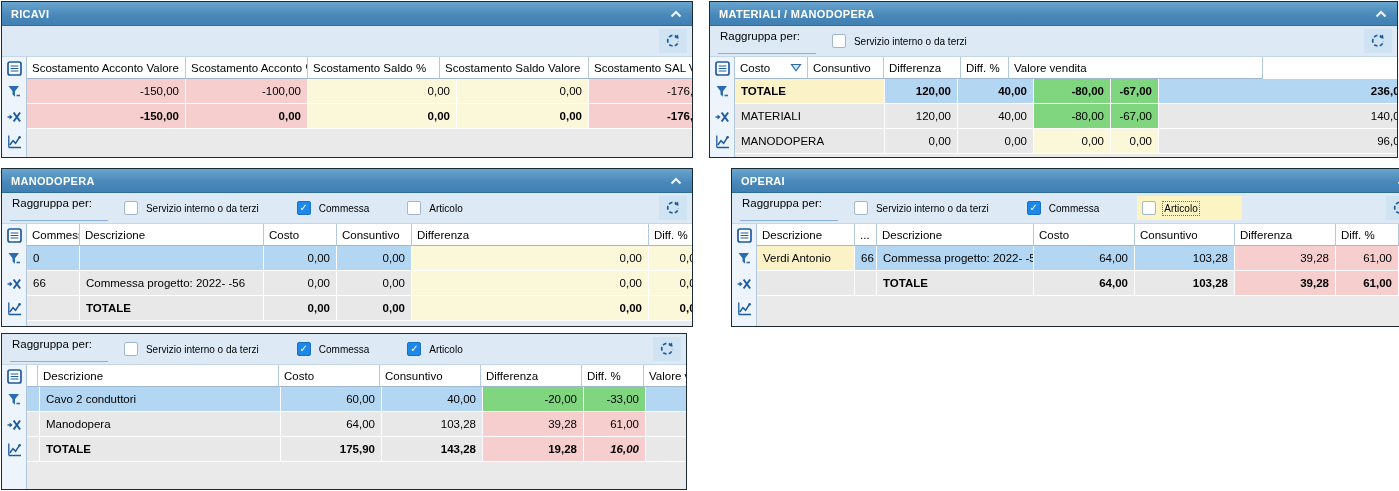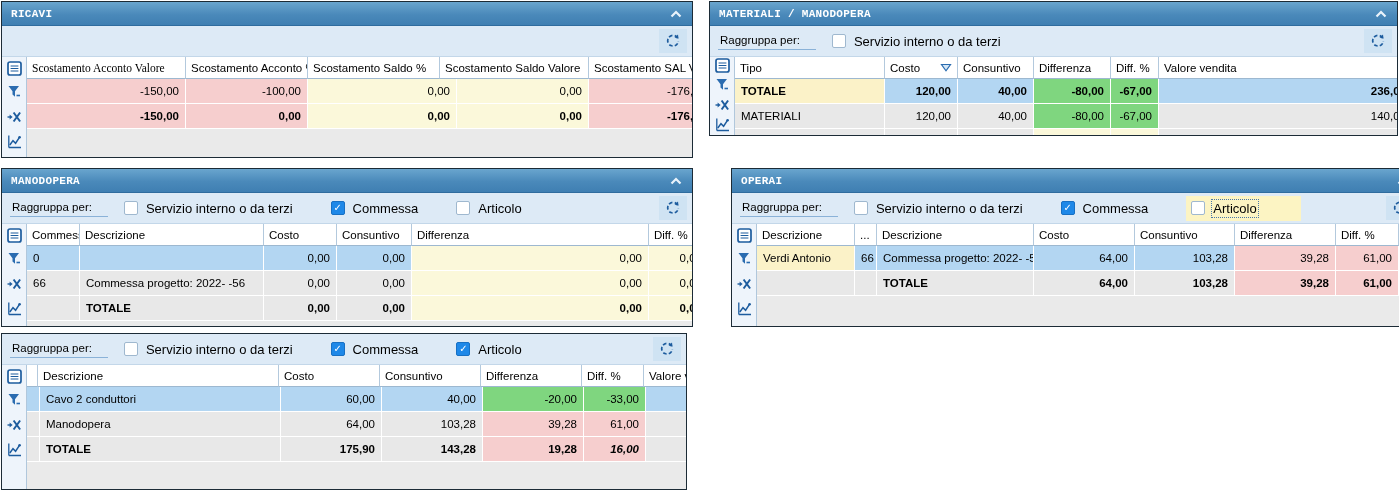--- a/index.html
+++ b/index.html
@@ -1,26 +1,26 @@
 <!DOCTYPE html>
 <html><head>
 <meta charset="utf-8">
 <style>
   html,body{margin:0;padding:0;background:#fff;}
   body{width:1399px;height:491px;position:relative;font-family:"Liberation Sans","DejaVu Sans",sans-serif;color:#000;}
   .panel{position:absolute;border:1px solid #1c2b36;background:#eaeaea;display:flex;flex-direction:column;overflow:hidden;box-sizing:border-box;}
   .titlebar{flex:0 0 23px;background:linear-gradient(180deg,#69a5ce 0%,#4a89ba 55%,#3f7fb2 100%);border-bottom:1px solid #2f6c9e;display:flex;align-items:center;padding:0 9px;}
-  .title{color:#fff;font-weight:bold;font-size:11px;letter-spacing:.3px;font-family:Liberation Mono, monospace;}
+  .title{color:#fff;font-weight:bold;font-size:11px;letter-spacing:.3px;}
   .collapse{margin-left:auto;background:transparent;border:0;padding:0;cursor:pointer;display:flex;align-items:center;}
   .toolbar{flex:0 0 30px;background:#ddeaf6;border-bottom:1px solid #c3d7e9;display:flex;align-items:center;padding-left:8px;}
-  .rlabel{font-size:11.5px;padding:2px 16px 3px 2px;border-bottom:1px solid #8ab2d8;margin-right:16px;}
+  .rlabel{font-size:11.5px;padding:2px 16px 11px 2px;border-bottom:1px solid #8ab2d8;margin-right:16px;}
   .cb{display:flex;align-items:center;margin-right:38px;cursor:pointer;}
   .cb .box{width:14px;height:14px;background:#fff;border:1px solid #9fb8cf;border-radius:2px;margin-right:8px;box-sizing:border-box;}
   .cb .box.checked{background:#1e88e8;border-color:#1770c4;color:#fff;font-size:10px;font-weight:bold;display:flex;align-items:center;justify-content:center;line-height:1;}
-  .cb .cbtext{font-size:13px;}
+  .cb .cbtext{font-size:10px;}
   .cb.hl{background:#fcf4c3;padding:5px 44px 5px 5px;margin-right:0;}
   .cb.hl .cbtext{outline:1px dotted #4a78a8;outline-offset:1px;}
   .refresh{margin-left:auto;margin-right:5px;width:28px;height:24px;background:#cfe3f3;border:0;display:flex;align-items:center;justify-content:center;cursor:pointer;}
   .grid{flex:1;display:flex;overflow:hidden;background:#eaeaea;}
   .strip{flex:0 0 24px;background:#eef4fb;border-right:1px solid #b0c7dc;display:flex;flex-direction:column;align-items:center;}
   .sbtn{width:24px;border:0;background:transparent;padding:0;display:flex;align-items:center;justify-content:center;cursor:pointer;}
   .tablewrap{flex:1;overflow:hidden;display:flex;flex-direction:column;}
   .hrow{display:flex;flex:0 0 22px;background:#fff;}
   .hcell{flex:0 0 auto;box-sizing:border-box;background:#fff;border-right:1px solid #b3c9dd;border-bottom:1px solid #9db8d0;display:flex;align-items:center;padding:0 5px;font-size:11.5px;white-space:nowrap;overflow:hidden;}
   .hcell .sorticon{margin-left:auto;padding-left:4px;display:flex;}
@@ -78,21 +78,21 @@
             <svg width="15" height="14" viewBox="0 0 15 14">
               <path d="M1.8 0.5v12M1.8 12.5H14" stroke="#1d5c9e" stroke-width="1.3" fill="none"></path>
               <path d="M2.8 10l3.2-4.4 2.6 2.6 4-6" fill="none" stroke="#1d5c9e" stroke-width="1.5"></path>
               <circle cx="12.6" cy="2.2" r="1.3" fill="#1d5c9e"></circle>
             </svg>
           </button>
           <div class="filler"></div>
         </div>
         <div class="tablewrap">
           <div class="hrow">
-            <div class="hcell" style="width: 159px; font-family: Liberation Serif, serif;">
+            <div class="hcell" style="width: 159px;">
               <span>Scostamento Acconto Valore</span>
             </div>
             <div class="hcell" style="width: 122px;">
               <span>Scostamento Acconto %</span>
             </div>
             <div class="hcell" style="width: 132px;">
               <span>Scostamento Saldo %</span>
             </div>
             <div class="hcell" style="width: 149px;">
               <span>Scostamento Saldo Valore</span>
@@ -112,21 +112,21 @@
             <div class="cell bg-pink r" style="width: 159px;">-150,00</div>
             <div class="cell bg-pink r" style="width: 122px;">0,00</div>
             <div class="cell bg-yellow r" style="width: 149px;">0,00</div>
             <div class="cell bg-yellow r" style="width: 132px;">0,00</div>
             <div class="cell bg-pink r" style="width: 124px;">-176,00</div>
           </div>
           <div class="filler"></div>
         </div>
       </div>
     </section>
-    <section class="panel" style="left: 709px; top: 1px; width: 689px; height: 135px; text-align: center;">
+    <section class="panel" style="left: 709px; top: 1px; width: 689px; height: 157px; text-align: center;">
       <div class="titlebar">
         <span class="title">MATERIALI / MANODOPERA</span>
         <button class="collapse">
           <svg width="14" height="9" viewBox="0 0 14 9">
             <path d="M2.5 7.5 L7 3 L11.5 7.5" fill="none" stroke="#eaf3fb" stroke-width="2.2"></path>
           </svg>
         </button>
       </div>
       <div class="toolbar">
         <span class="rlabel">Raggruppa per:</span>
@@ -166,23 +166,20 @@
             <svg width="15" height="14" viewBox="0 0 15 14">
               <path d="M1.8 0.5v12M1.8 12.5H14" stroke="#1d5c9e" stroke-width="1.3" fill="none"></path>
               <path d="M2.8 10l3.2-4.4 2.6 2.6 4-6" fill="none" stroke="#1d5c9e" stroke-width="1.5"></path>
               <circle cx="12.6" cy="2.2" r="1.3" fill="#1d5c9e"></circle>
             </svg>
           </button>
           <div class="filler"></div>
         </div>
         <div class="tablewrap">
           <div class="hrow">
-            <div class="hcell" style="width: 150px;">
-              <span>Tipo</span>
-            </div>
             <div class="hcell" style="width: 73px;">
               <span>Costo</span>
               <span class="sorticon">
                 <svg width="12" height="9" viewBox="0 0 12 9">
                   <path d="M1.5 1.5h9L6 7.8Z" fill="#d5e7f6" stroke="#2b6cb0" stroke-width="1.2"></path>
                 </svg>
               </span>
             </div>
             <div class="hcell" style="width: 76px;">
               <span>Consuntivo</span>

